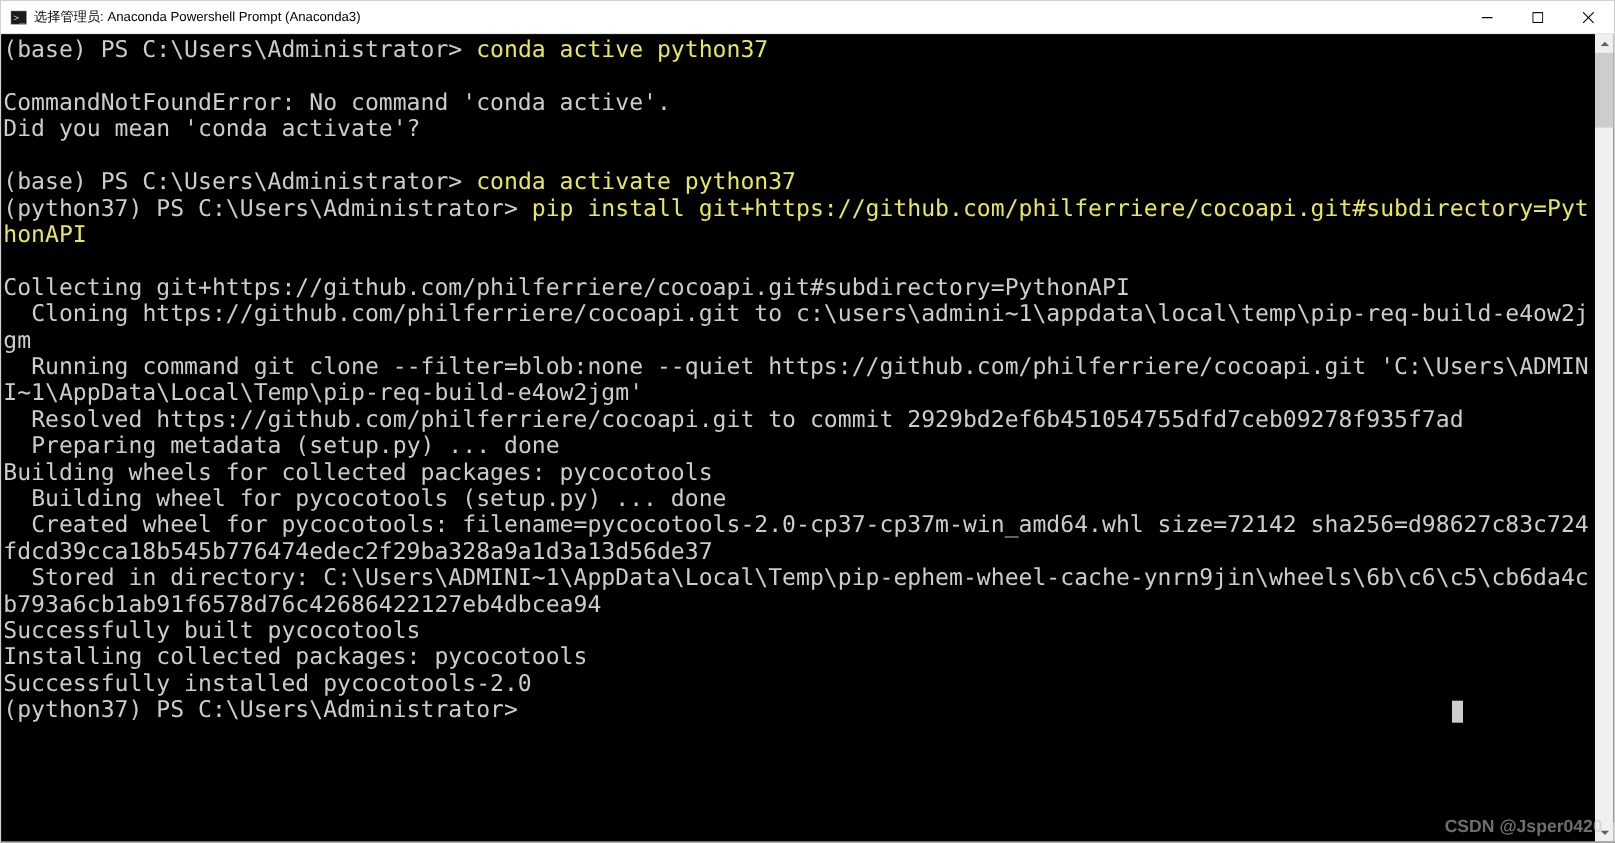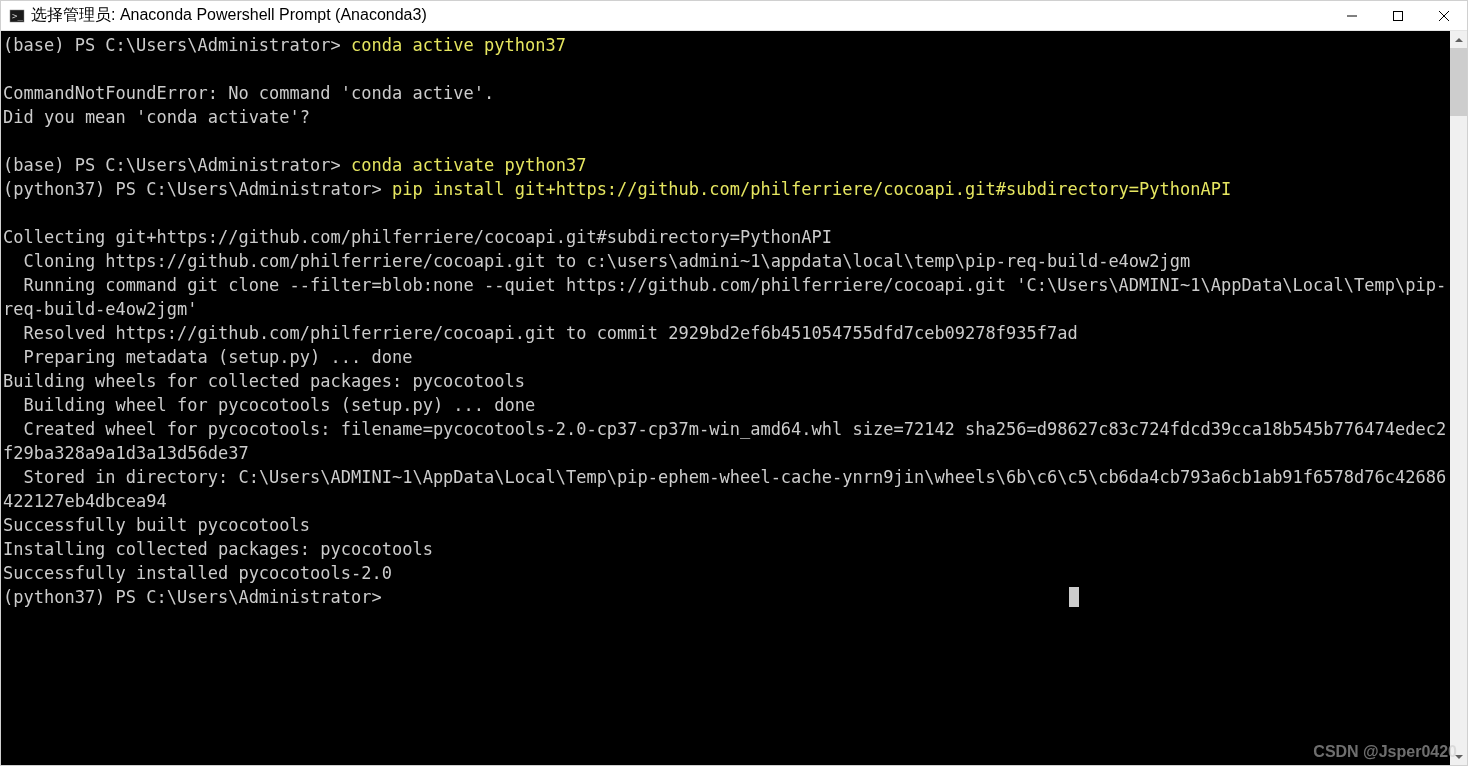--- a/index.html
+++ b/index.html
@@ -37,21 +37,21 @@
       margin-right: 6px;
       display: flex;
       align-items: center;
       justify-content: center;
     }
     .titlebar-icon svg {
       width: 16px;
       height: 16px;
     }
     .titlebar-text {
-      font-size: 16px;
+      font-size: 12px;
       color: #000000;
       flex: 1;
       white-space: nowrap;
       overflow: hidden;
     }
     .window-controls {
       display: flex;
       height: 100%;
     }
     .win-btn {
@@ -72,21 +72,21 @@
       flex: 1;
       display: flex;
       background: #000000;
       position: relative;
       overflow: hidden;
     }
     .terminal-content {
       flex: 1;
       padding: 2px 0 0 2px;
       font-family: "NSimSun", "SimSun", "Consolas", monospace;
-      font-size: 17px;
+      font-size: 21px;
       line-height: 24px;
       color: #cccccc;
       white-space: pre-wrap;
       word-break: break-all;
       overflow: hidden;
     }
     .line {
       display: block;
     }
     .cmd {

